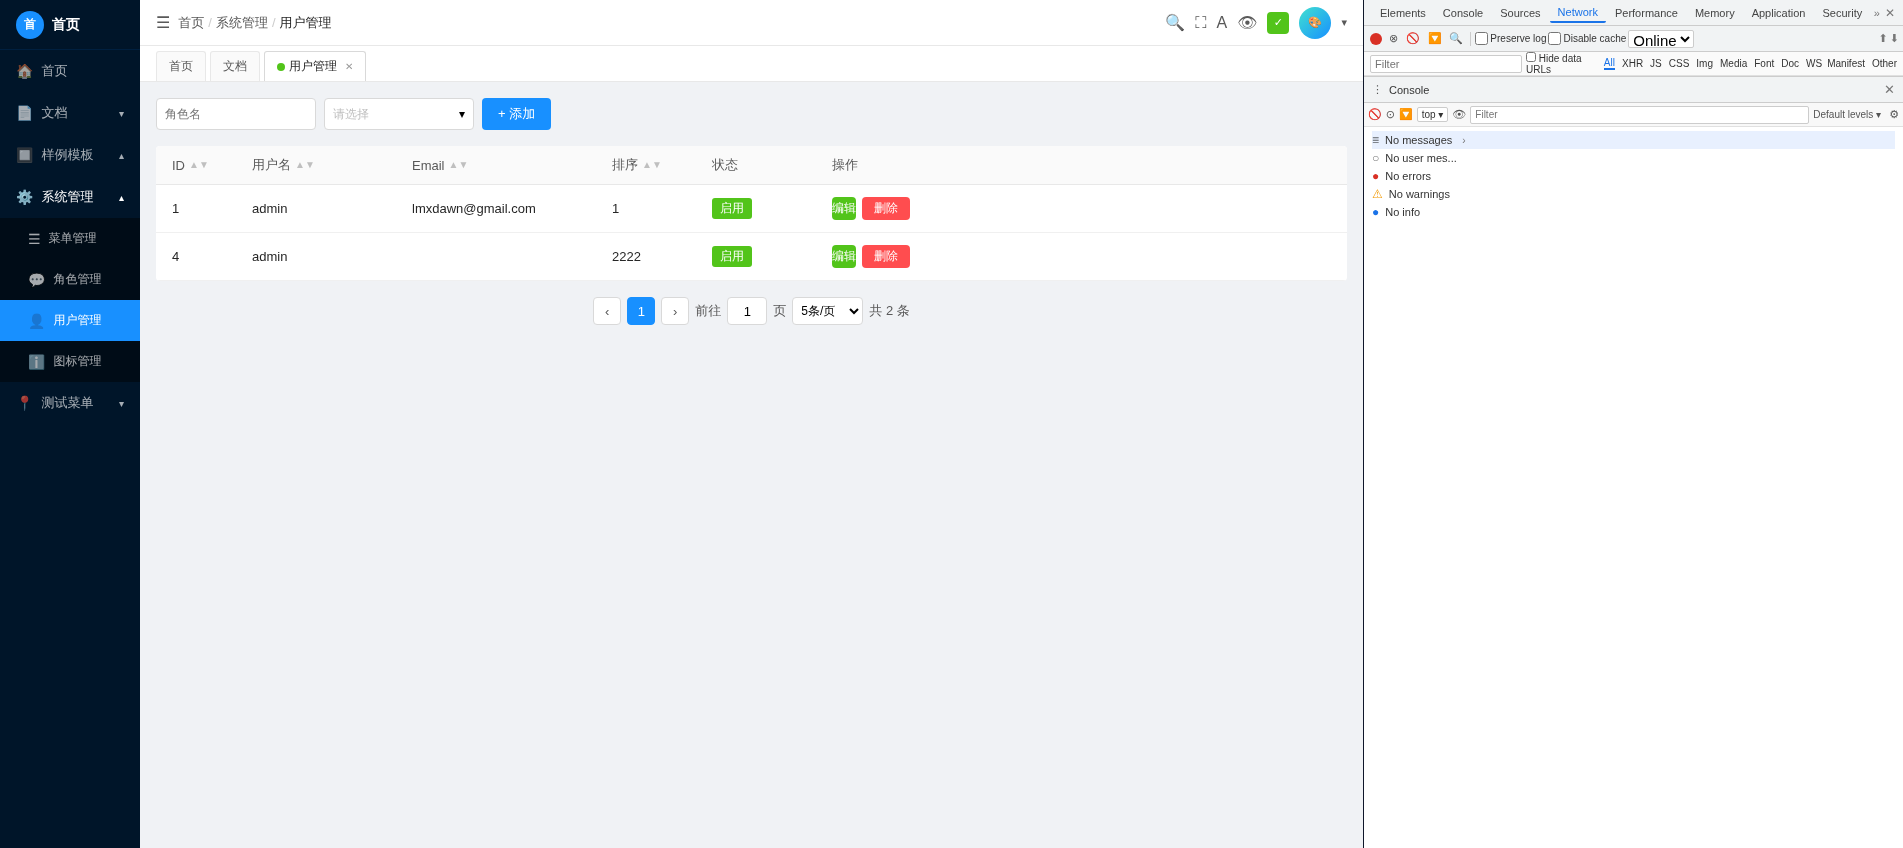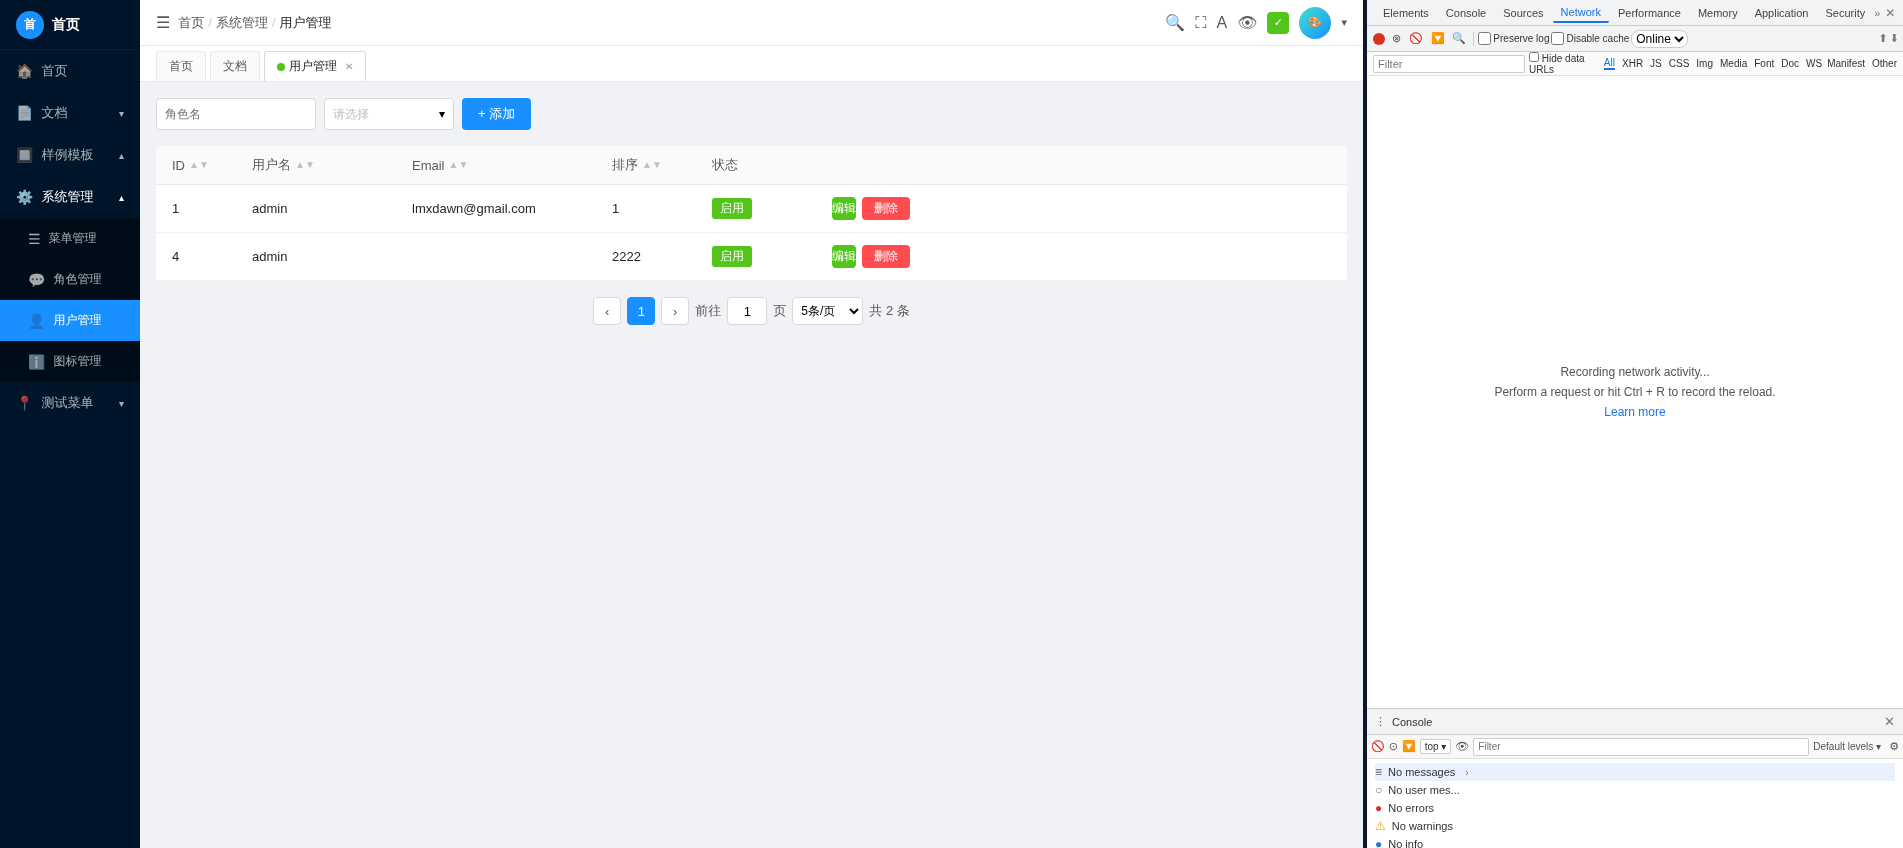--- a/index.html
+++ b/index.html
@@ -136,21 +136,21 @@
       width: 160px;
       height: 32px;
       border: 1px solid #d9d9d9;
       border-radius: 4px;
       padding: 0 8px;
       font-size: 12px;
       outline: none;
       background: #fff;
     }
     .filter-select {
-      width: 130px;
+      width: 150px;
       height: 32px;
       border: 1px solid #d9d9d9;
       border-radius: 4px;
       padding: 0 8px;
       font-size: 12px;
       background: #fff;
       display: flex; align-items: center; justify-content: space-between;
       cursor: pointer;
     }
     .filter-select-text { color: #bfbfbf; }
@@ -258,21 +258,21 @@
       padding: 0 4px;
       font-size: 12px;
       background: #fff;
     }
     .pagination-text { color: #595959; }
 
     
     .devtools-panel {
       width: 540px;
       background: #fff;
-      border-left: 4px solid #0f172a;
+      border-left: 1px solid #0f172a;
       display: flex;
       flex-direction: column;
       font-size: 11px;
       flex-shrink: 0;
     }
     .devtools-topbar {
       height: 26px;
       background: #f1f3f4;
       border-bottom: 1px solid #ccc;
       display: flex;
@@ -389,23 +389,23 @@
       cursor: pointer;
       padding: 1px 3px;
       border-radius: 2px;
     }
 
     .preserve-check, .disable-check {
       display: flex; align-items: center; gap: 2px; font-size: 10px; color: #333;
     }
     .online-select {
       height: 18px;
-      font-size: 12px;
+      font-size: 15px;
       border: 1px solid #ccc;
-      border-radius: 8px;
+      border-radius: 2px;
       background: #fff;
     }
   </style>
 </head>
 <body>
 
 <div class="sidebar">
   <div class="sidebar-logo">
     <div class="sidebar-logo-icon">首</div>
     <span>首页</span>
@@ -526,20 +526,23 @@
         <div class="col">
           <span>Email</span>
           <span class="sort-icon">▲▼</span>
         </div>
         <div class="col">
           <span>排序</span>
           <span class="sort-icon">▲▼</span>
         </div>
         <div class="col">
           <span>状态</span>
+        </div>
+        <div class="col">
+          <span>操作</span>
         </div>
       </div>
 
       <div class="table-row">
         <div>1</div>
         <div>admin</div>
         <div>lmxdawn@gmail.com</div>
         <div>1</div>
         <div>
           <span class="status-badge">启用</span>
@@ -628,25 +631,20 @@
     <span style="font-size:10px;color:#333;cursor:pointer;margin-left:3px;">CSS</span>
     <span style="font-size:10px;color:#333;cursor:pointer;margin-left:3px;">Img</span>
     <span style="font-size:10px;color:#333;cursor:pointer;margin-left:3px;">Media</span>
     <span style="font-size:10px;color:#333;cursor:pointer;margin-left:3px;">Font</span>
     <span style="font-size:10px;color:#333;cursor:pointer;margin-left:3px;">Doc</span>
     <span style="font-size:10px;color:#333;cursor:pointer;margin-left:3px;">WS</span>
     <span style="font-size:10px;color:#333;cursor:pointer;margin-left:1px;">Manifest</span>
     <span style="font-size:10px;color:#333;cursor:pointer;margin-left:3px;">Other</span>
   </div>
 
-  <div class="network-main">
-    <div>Recording network activity...</div>
-    <div>Perform a request or hit Ctrl + R to record the reload.</div>
-    <a>Learn more</a>
-  </div>
 
   <div class="console-panel">
     <div class="console-topbar">
       <span style="font-size:11px;color:#555;cursor:pointer;">⋮</span>
       <span class="console-title">Console</span>
       <span class="console-close">✕</span>
     </div>
     <div class="console-toolbar">
       <span style="font-size:11px;color:#555;">🚫</span>
       <span style="font-size:11px;color:#555;">⊙</span>

